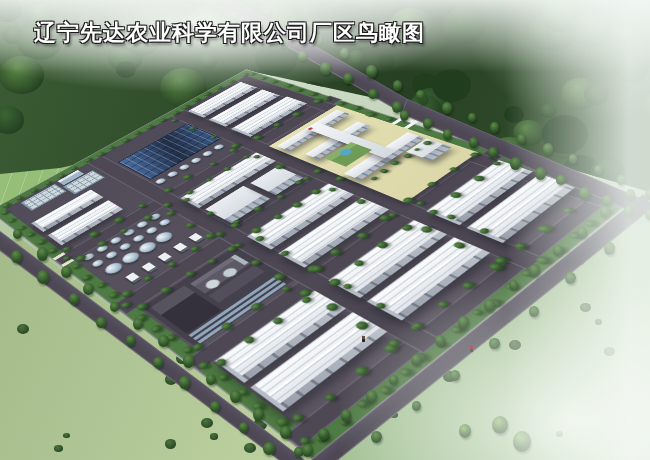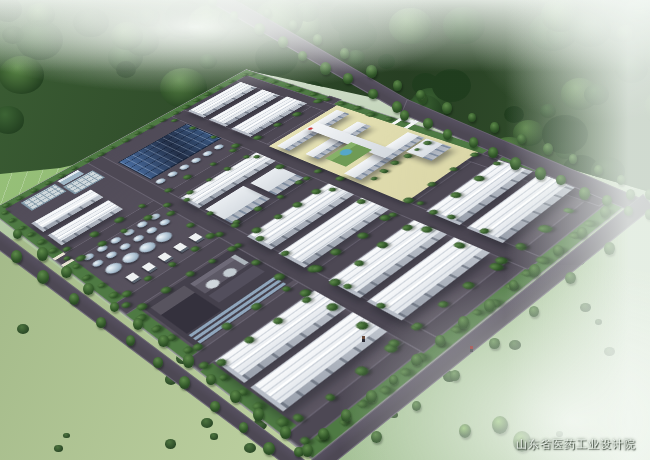--- a/index.html
+++ b/index.html
@@ -603,14 +603,14 @@
       </div>
       <div style="position: absolute; left: 362px; top: 336px; width: 3px; height: 6px; background: rgb(42, 42, 52);">
         <div style="position: absolute; left: 0px; top: 0px; width: 100%; height: 3px; background: rgb(106, 74, 58);"></div>
       </div>
     </div>
   <div class="mist-tr"></div>
   <div class="mist-top"></div>
   <div class="mist-blob"></div>
   <div class="mist-right"></div>
   <div class="mist-br"></div>
-  <div class="credit">山东省医药工业设计院</div>
+  <div class="title">辽宁先达农业科学有限公司厂区鸟瞰图</div>
 </div>
 
 </body></html>

